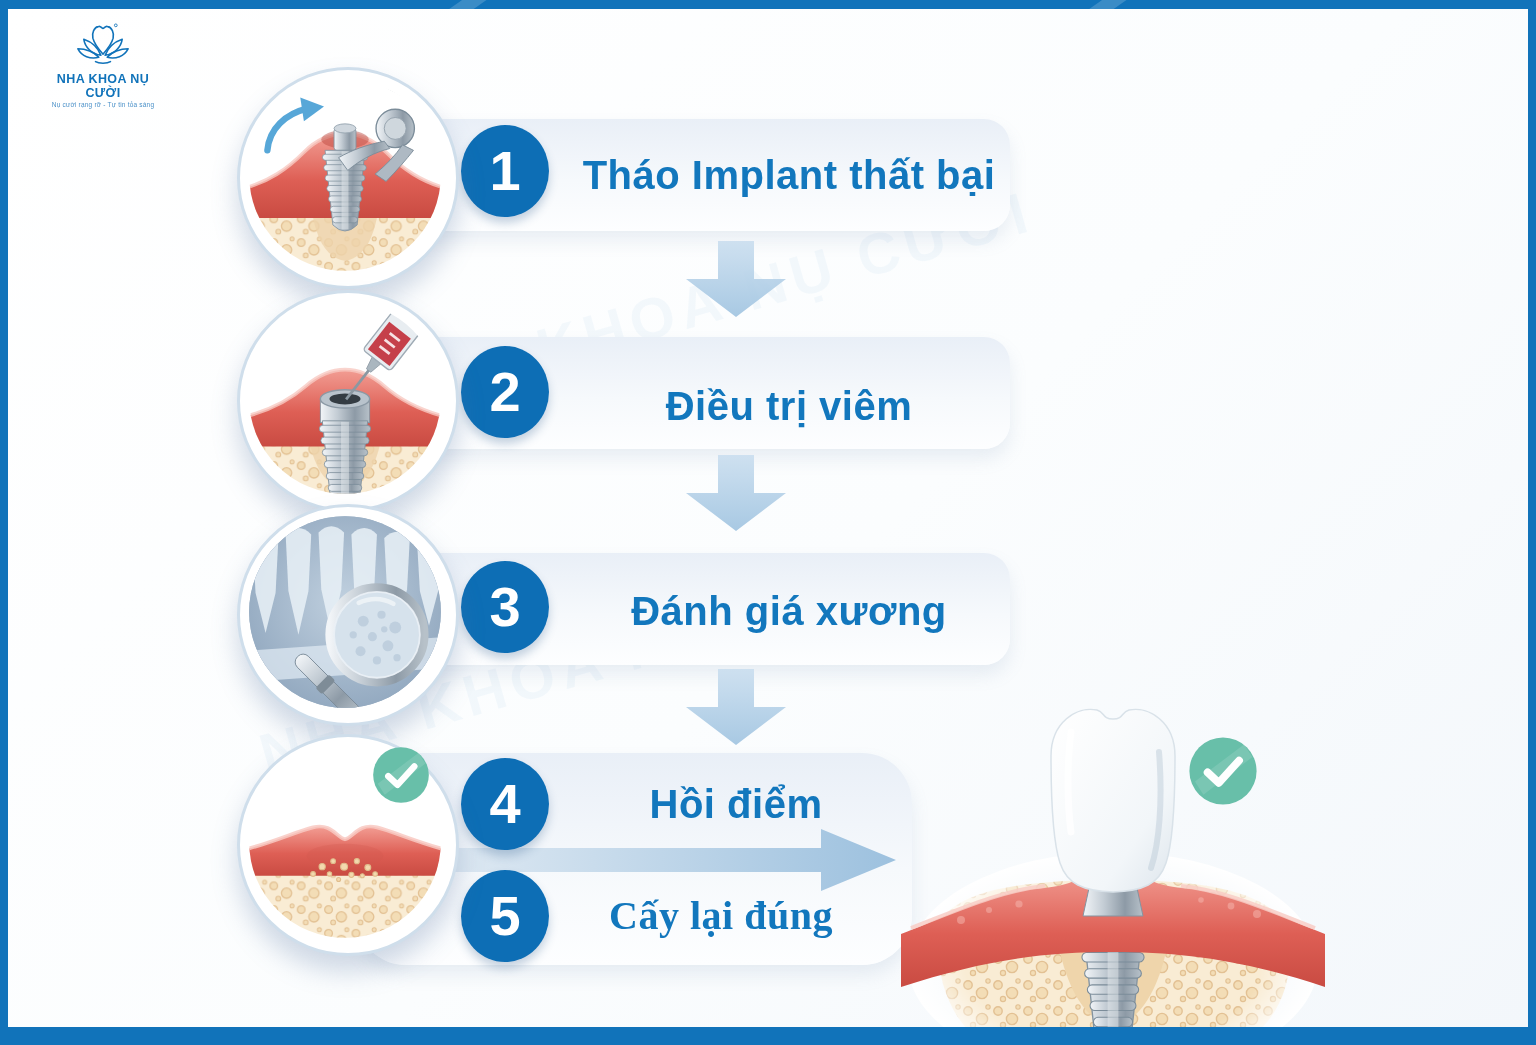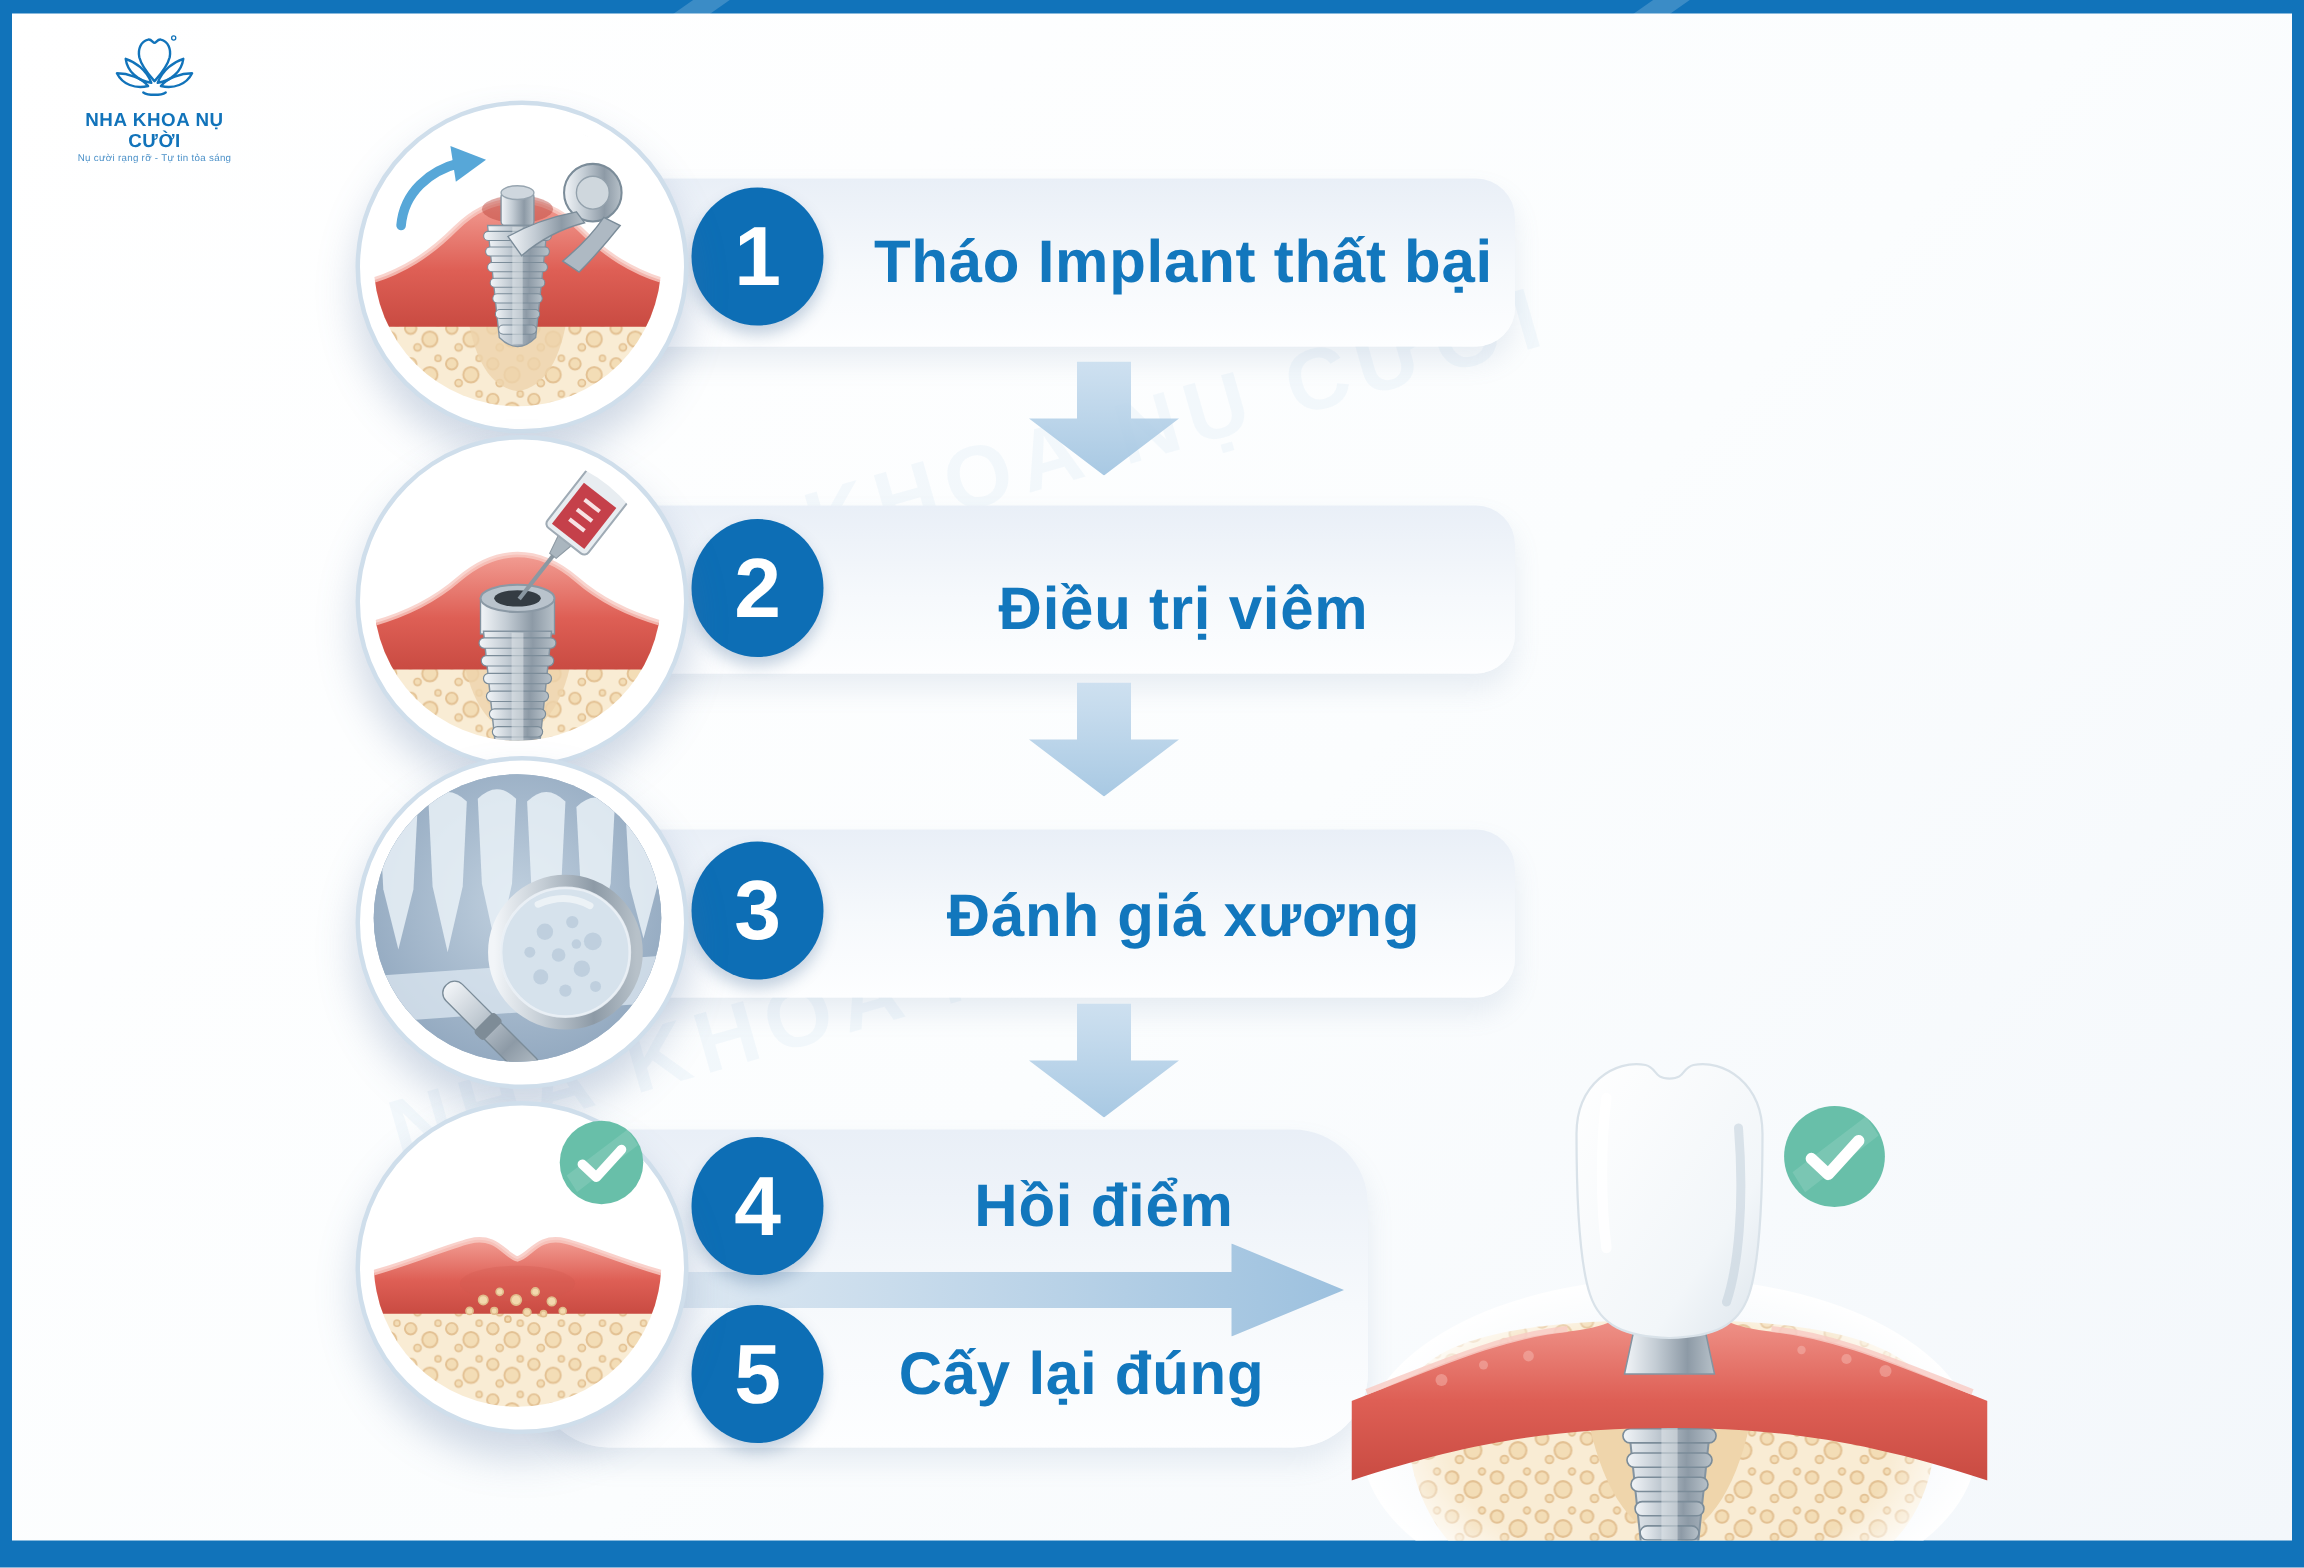--- a/index.html
+++ b/index.html
@@ -18,21 +18,21 @@
   .circle-img{position:absolute;width:216px;height:216px;border-radius:50%;background:#fff;
         border:3px solid #cfdeeb;box-shadow:0 16px 26px rgba(90,120,160,.28), inset 0 0 0 7px #ffffff;
         overflow:hidden;}
   .circle-img svg{display:block;width:210px;height:210px;margin:0;}
   .numcircle{position:absolute;width:88px;height:92px;border-radius:50%;background:#0D6EB5;
         display:flex;align-items:center;justify-content:center;
         box-shadow:0 6px 10px rgba(30,80,130,.25);}
   .numcircle span{color:#ffffff;font-size:56px;font-weight:bold;line-height:1;}
   .lbl{position:absolute;display:flex;align-items:center;justify-content:center;text-align:right;
         color:#1277BD;font-weight:bold;font-size:40px;letter-spacing:.5px;line-height:1.12;}
-  .lbl .two-line{display:block;}
+  .lbl .two-line{display:block;font-family:Liberation Serif, serif;}
   .down-arrow{position:absolute;width:150px;height:76px;}
   .badge{position:absolute;}
   .logo{position:absolute;left:30px;top:12px;width:130px;text-align:center;}
   .logo-name{color:#1173BA;font-size:12.5px;font-weight:bold;letter-spacing:.4px;margin-top:1px;}
   .logo-tagline{color:#4a90c8;font-size:6.5px;margin-top:1px;letter-spacing:.2px;}
 </style>
 </head>
 <body>
 
 <svg width="0" height="0" style="position:absolute" aria-hidden="true">

